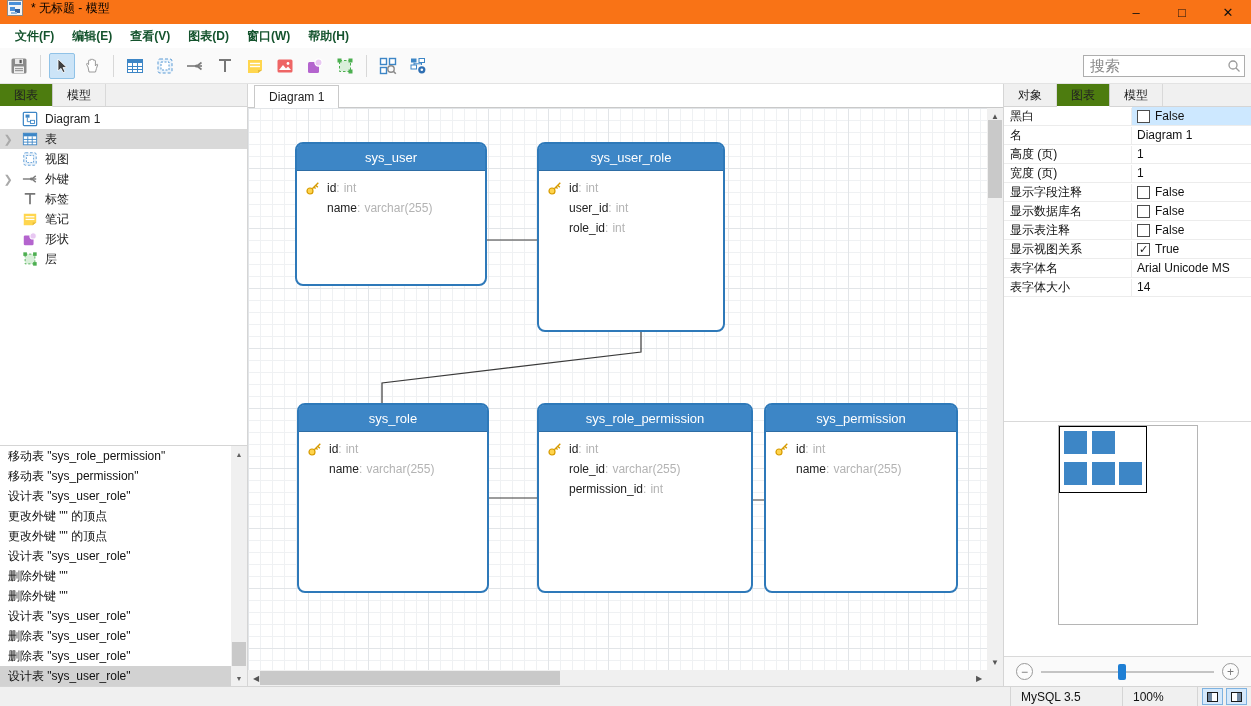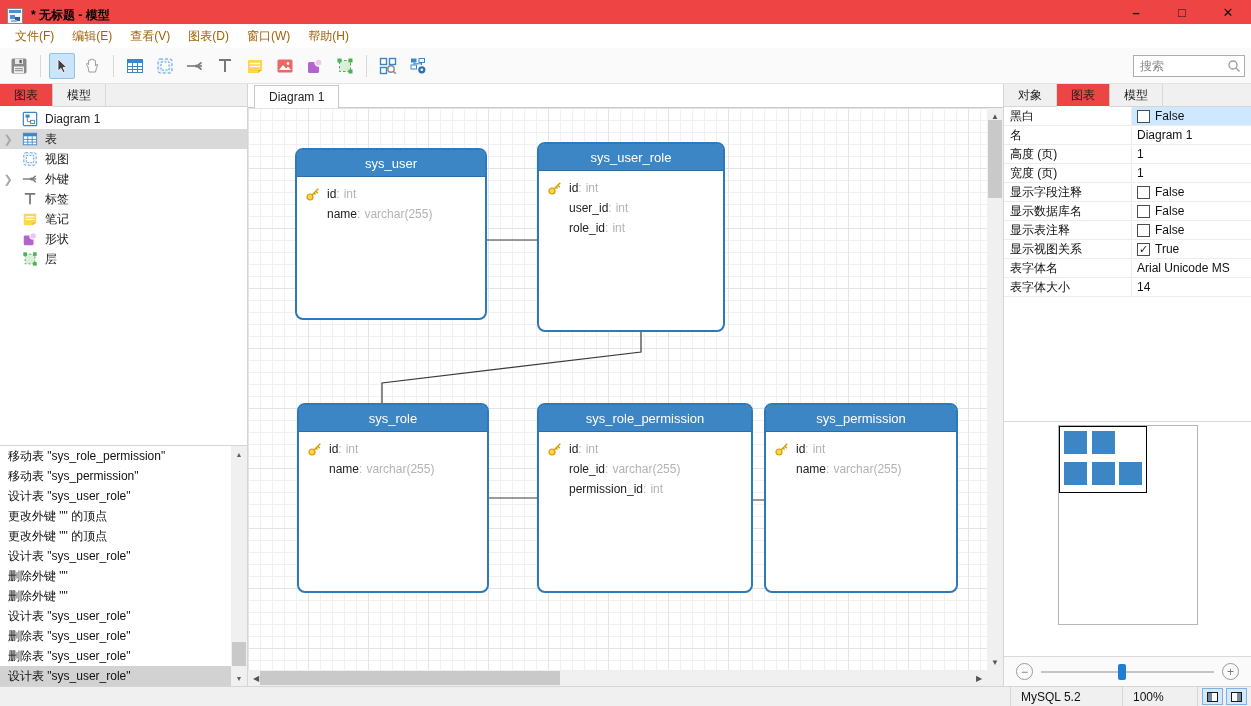--- a/index.html
+++ b/index.html
@@ -1,50 +1,50 @@
 <!DOCTYPE html>
 <html><head>
 <meta charset="utf-8">
 <style>
   * { margin:0; padding:0; box-sizing:border-box; }
   html,body { width:1251px; height:706px; overflow:hidden; }
   body { font-family:"Liberation Sans","DejaVu Sans",sans-serif; font-size:12px; color:#222; background:#fff; }
   .app { position:relative; width:1251px; height:706px; background:#fff; display:flex; flex-direction:column; }
 
   
-  .titlebar { height:24px; display:flex; align-items:flex-end; background:#ef4444; flex:0 0 auto;font-weight:bold; }
+  .titlebar { height:24px; display:flex; align-items:flex-start; background:#f97316; flex:0 0 auto; }
   .appicon { width:16px; height:16px; margin:0 8px 0 7px; position:relative; border:1px solid #8a8a8a; background:#f4f4f4; }
   .appicon .bar { position:absolute; top:1px; left:1px; right:1px; height:3px; background:#4a90d9; }
   .appicon .b1 { position:absolute; left:2px; top:6px; width:5px; height:4px; background:#4a90d9; }
   .appicon .b2 { position:absolute; right:2px; top:8px; width:5px; height:4px; background:#2f5f9e; }
   .appicon .b3 { position:absolute; left:3px; top:11px; width:6px; height:2px; background:#8fb8e0; }
   .wtitle { font-size:12px; color:#000; }
   .wcontrols { margin-left:auto; display:flex; height:100%; }
   .wbtn { width:46px; height:100%; display:flex; align-items:center; justify-content:center; font-size:13px; color:#111; }
   
   .menubar { height:24px; display:flex; align-items:center; padding-left:6px; background:#fff; flex:0 0 auto; }
-  .menuitem { padding:3px 9px; color:#a16207; }
+  .menuitem { padding:3px 9px; color:#14532d;font-weight:bold; }
   
   .toolbar { height:36px; display:flex; align-items:center; background:#fafafa; border-bottom:1px solid #e3e3e3; padding-left:4px; flex:0 0 auto; }
   .tbtn { width:26px; height:26px; margin:0 2px; display:flex; align-items:center; justify-content:center; border:1px solid transparent; border-radius:2px; }
   .tbtn.sel { background:#cce4f7; border-color:#90c2e7; }
   .tsep { width:1px; height:22px; background:#d8d8d8; margin:0 6px; }
   .searchwrap { margin-left:auto; margin-right:6px; position:relative; }
-  .searchwrap input { width:112px; height:22px; border:1px solid #adadad; padding:2px 20px 2px 6px; font-size:12px; font-family:inherit; outline:none; }
+  .searchwrap input { width:162px; height:22px; border:1px solid #adadad; padding:2px 20px 2px 6px; font-size:15px; font-family:inherit; outline:none; }
   .searchwrap input::placeholder { color:#8a8a8a; }
   .mag { position:absolute; right:4px; top:4px; }
 
   
   .main { flex:1 1 auto; display:flex; min-height:0; }
 
   
   .left { width:248px; flex:0 0 auto; border-right:1px solid #d5d5d5; display:flex; flex-direction:column; background:#fff; }
   .tabs { height:23px; display:flex; background:#f0f0f0; border-bottom:1px solid #d5d5d5; flex:0 0 auto; }
   .tab { padding:3px 14px 4px; border-right:1px solid #d9d9d9; color:#222; background:#f0f0f0; }
-  .tab.active { background:#ef4444; border-bottom:1px solid #fff; margin-bottom:-1px; border-right:1px solid #c9c9c9; }
+  .tab.active { background:#4d7c0f; border-bottom:1px solid #fff; margin-bottom:-1px; border-right:1px solid #c9c9c9; }
   .tree { height:338px; flex:0 0 auto; background:#fff; overflow:hidden; padding-top:2px; }
   .trow { height:20px; display:flex; align-items:center; }
   .trow.sel { background:#d9d9d9; }
   .texp { width:16px; text-align:center; color:#a9a9a9; font-size:11px; }
   .ticon { width:16px; height:16px; margin:0 7px 0 6px; display:flex; align-items:center; justify-content:center; }
   .history { flex:1 1 auto; border-top:1px solid #d5d5d5; display:flex; min-height:0; }
   .hlist { flex:1 1 auto; overflow:hidden; }
   .hrow { height:20px; line-height:20px; padding-left:8px; white-space:nowrap; color:#111; }
   .hrow.sel { background:#d2d2d2; }
   .vsb { width:16px; flex:0 0 auto; background:#f0f0f0; position:relative; }
@@ -406,21 +406,21 @@
       </div>
       <div class="canvaswrap">
         <div class="gridarea">
           <svg class="connsvg" width="739" height="546">
             <polyline points="239,132 289,132" fill="none" stroke="#3a3a3a" stroke-width="1.2"></polyline>
             <polyline points="393,224 393,244 134,275 134,295" fill="none" stroke="#3a3a3a" stroke-width="1.2"></polyline>
             <polyline points="239,390 289,390" fill="none" stroke="#3a3a3a" stroke-width="1.2"></polyline>
             <polyline points="477,392 516,392" fill="none" stroke="#3a3a3a" stroke-width="1.2"></polyline>
           </svg>
 
-          <div class="tbl" style="left:47px;top:40px;width:192px;height:172px">
+          <div class="tbl" style="left:47px;top:34px;width:192px;height:144px">
             <div class="tbl-h">sys_user</div>
             <div class="tbl-b">
               <div class="fld">
                 <span class="kspace">
                     <svg width="16" height="16" viewBox="0 0 16 16">
                       <circle cx="5" cy="11" r="3" fill="#ffd44d" stroke="#d79b00" stroke-width="1.2"></circle>
                       <path d="M7.3 8.7 L13.3 2.7 M10.8 5.2 l2 2 M9 7 l1.6 1.6" stroke="#d79b00" stroke-width="1.4" fill="none"></path>
                     </svg>
                   </span>
                 <span class="fname">id</span>
@@ -634,21 +634,21 @@
         <span class="zbtn" style="left:12px">−</span>
         <span class="ztrack"></span>
         <span class="zthumb"></span>
         <span class="zbtn" style="right:12px">+</span>
       </div>
     </div>
   </div>
 
   <div class="statusbar">
     <span class="st-left"></span>
-    <span class="st-seg st-db">MySQL 5.2</span>
+    <span class="st-seg st-db">MySQL 3.5</span>
     <span class="st-seg st-zoom">100%</span>
     <span class="st-btns">
       <span class="pbtn">
           <span class="pane l"></span>
         </span>
       <span class="pbtn">
           <span class="pane r"></span>
         </span>
     </span>
   </div>

